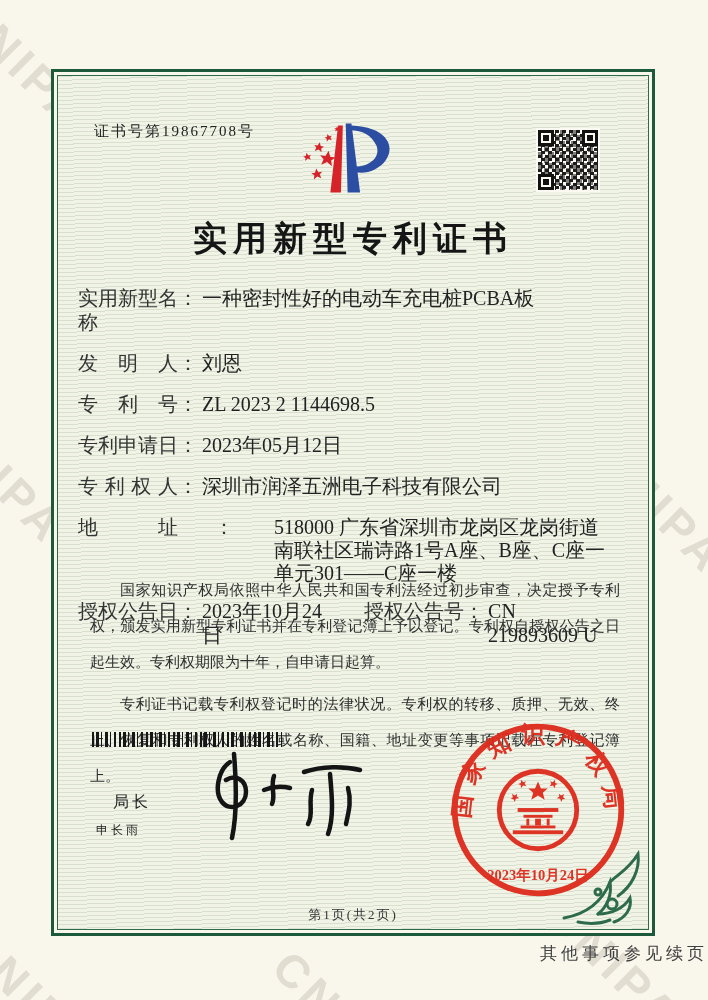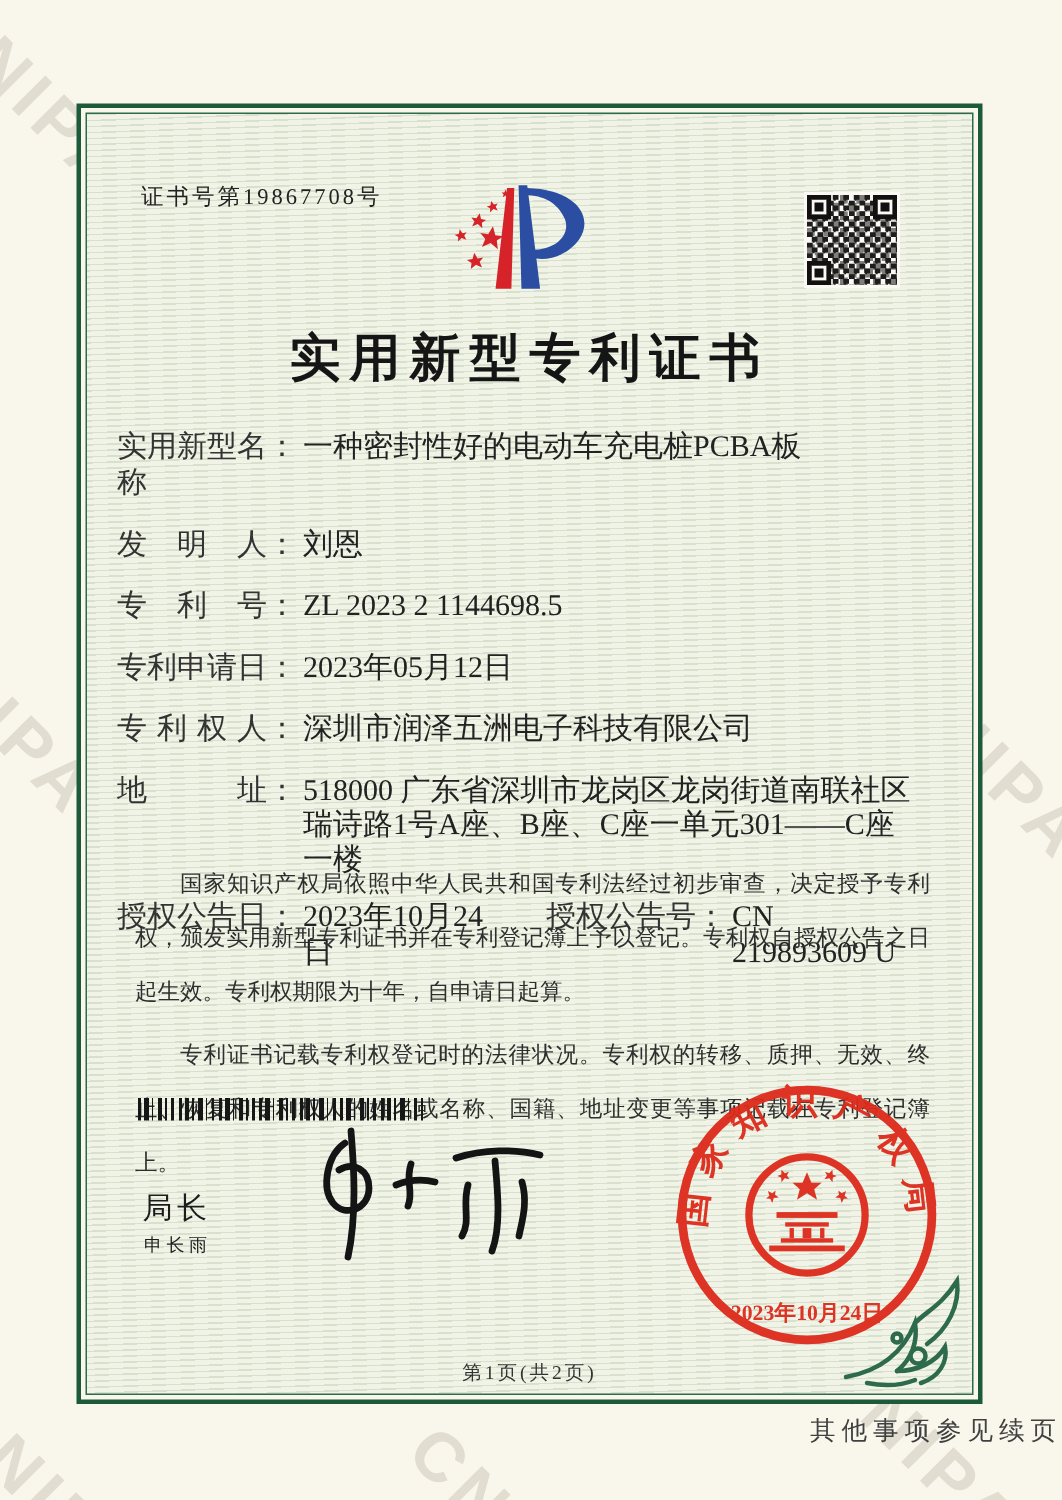--- a/index.html
+++ b/index.html
@@ -41,37 +41,37 @@
     background:#fbf9f2;box-shadow:inset 0 0 0 2px #fbf9f2,inset 0 0 0 7px #111;}
   .qr-tl{left:2px;top:2px;} .qr-tr{right:2px;top:2px;} .qr-bl{left:2px;bottom:2px;}
   
   .title{position:absolute;left:0;top:140px;width:100%;text-align:center;
     font-size:34px;font-weight:bold;letter-spacing:6px;color:#151515;}
   .fields{position:absolute;left:20px;top:210px;width:532px;font-size:20px;}
   .frow{display:flex;align-items:baseline;line-height:24px;margin-bottom:17px;}
   .flabel{display:inline-block;width:100px;text-align:justify;text-align-last:justify;flex:none;color:#333;}
   .fcolon{flex:none;color:#333;}
   .fvalue{margin-left:4px;color:#222;}
-  .frow.addr{margin-bottom:14px;}
+  .frow.addr{margin-bottom:14px;gap:36px;}
   .frow.addr .fvalue{line-height:23px;}
   .flabel2{flex:none;margin-left:42px;color:#333;font-family:Liberation Serif, serif;}
   
   .paras{position:absolute;left:32px;top:496px;width:530px;font-size:15px;line-height:36px;color:#2e2e2e;}
   .paras p{margin:0 0 6px 0;text-indent:2em;text-align:justify;}
   
   .barcode{position:absolute;left:34px;top:656px;width:190px;height:15px;
     background-image:repeating-linear-gradient(90deg,
       #161616 0 2px,transparent 2px 4px,
       #161616 4px 7px,transparent 7px 9px,
       #161616 9px 10px,transparent 10px 13px,
       #161616 13px 16px,transparent 16px 18px,
       #161616 18px 19px,transparent 19px 22px,
       #161616 22px 24px,transparent 24px 27px);}
   .sig-svg{position:absolute;left:138px;top:672px;}
-  .sig-title{position:absolute;left:37px;top:716px;font-size:20px;letter-spacing:3px;color:#1c1c1c;
+  .sig-title{position:absolute;left:55px;top:716px;font-size:16px;letter-spacing:3px;color:#1c1c1c;
     font-family:"Liberation Sans","DejaVu Sans",sans-serif;}
   .sig-name{position:absolute;left:38px;top:746px;font-size:12px;letter-spacing:3px;color:#1c1c1c;
     font-family:"Liberation Sans","DejaVu Sans",sans-serif;}
   
   .seal{position:absolute;left:388px;top:642px;opacity:.95;}
   .ornament{position:absolute;left:500px;top:768px;}
   .page-ind{position:absolute;left:0;top:830px;width:100%;text-align:center;font-size:13px;letter-spacing:2px;color:#333;}
   .footer-note{position:absolute;left:0;top:942px;width:100%;text-align:right;
     font-size:17px;letter-spacing:4px;color:#404040;z-index:1;}
 </style>

